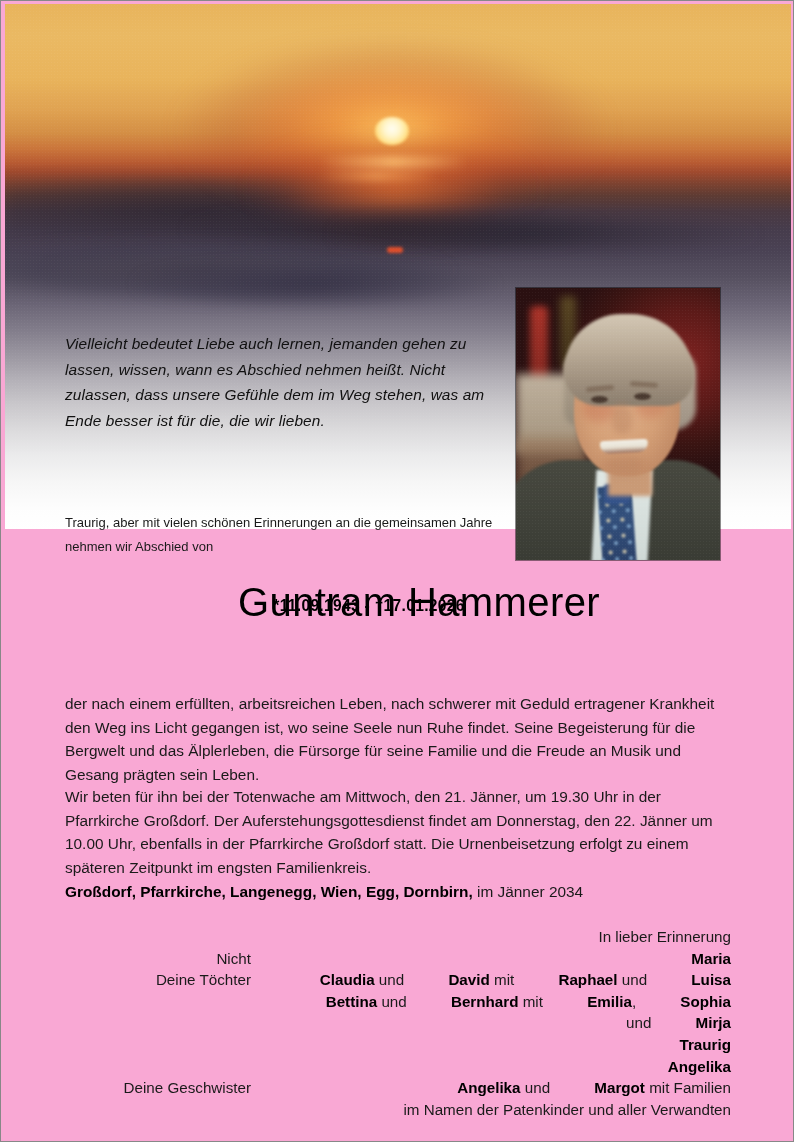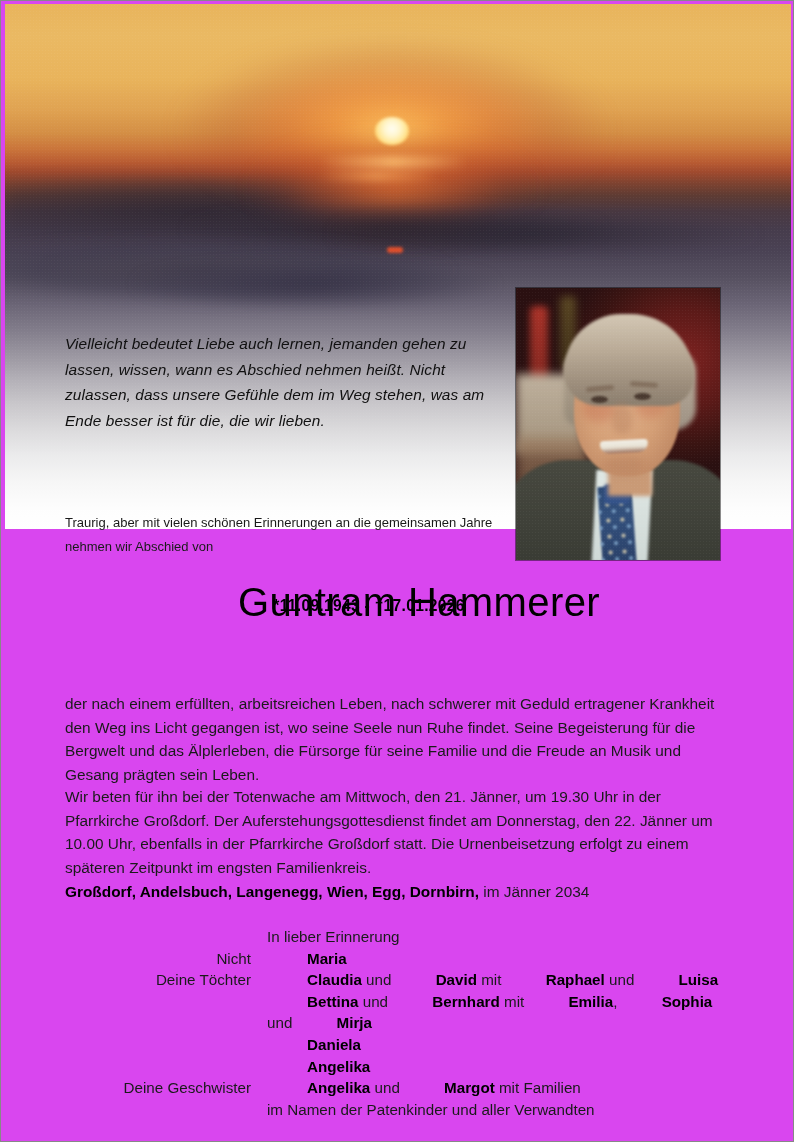--- a/index.html
+++ b/index.html
@@ -9,21 +9,21 @@
   }
   body {
     font-family: "Liberation Sans", sans-serif;
     -webkit-font-smoothing: antialiased;
   }
 
   #page {
     position: relative;
     width: 794px;
     height: 1142px;
-    background: #d946ef;
+    background: #f9a8d4;
     box-sizing: border-box;
     border: 1px solid #888888;
     overflow: hidden;
   }
 
   
   .sunset-photo {
     position: absolute;
     left: 4px;
     top: 3px;
@@ -405,20 +405,21 @@
     left: 64px; top: 925px;
     width: 666px;
     font-size: 15.2px;
     border-collapse: collapse;
   }
   .family td {
     padding: 0;
     line-height: 21.6px;
     vertical-align: top;
     color: #1a1a1a;
+    text-align: right;
   }
   .fam-label {
     width: 186px;
     text-align: right;
     padding-right: 16px !important;
     white-space: nowrap;
   }
   .fam-names b { font-weight: bold; color: #000; margin-left: 40px; }
 </style>
 </head>
@@ -474,21 +475,21 @@
   <div class="quote">Vielleicht bedeutet Liebe auch lernen, jemanden gehen zu lassen, wissen, wann es Abschied nehmen heißt. Nicht zulassen, dass unsere Gefühle dem im Weg stehen, was am Ende besser ist für die, die wir lieben.</div>
 
   <div class="intro">Traurig, aber mit vielen schönen Erinnerungen an die gemeinsamen Jahre nehmen wir Abschied von</div>
 
   <div class="deceased-name">Guntram Hammerer</div>
   <div class="deceased-dates">*11.09.1943 - †17.01.2026</div>
 
   <div class="para" id="para-1">der nach einem erfüllten, arbeitsreichen Leben, nach schwerer mit Geduld ertragener Krankheit den Weg ins Licht gegangen ist, wo seine Seele nun Ruhe findet. Seine Begeisterung für die Bergwelt und das Älplerleben, die Fürsorge für seine Familie und die Freude an Musik und Gesang prägten sein Leben.</div>
   <div class="para" id="para-2">Wir beten für ihn bei der Totenwache am Mittwoch, den 21. Jänner, um 19.30 Uhr in der Pfarrkirche Großdorf. Der Auferstehungsgottesdienst findet am Donnerstag, den 22. Jänner um 10.00 Uhr, ebenfalls in der Pfarrkirche Großdorf statt. Die Urnenbeisetzung erfolgt zu einem späteren Zeitpunkt im engsten Familienkreis.</div>
 
-  <div class="places-line"><b>Großdorf, Andelsbuch, Langenegg, Wien, Egg, Dornbirn,</b><span> im Jänner 2034</span></div>
+  <div class="places-line"><b>Großdorf, Pfarrkirche, Langenegg, Wien, Egg, Dornbirn,</b><span> im Jänner 2034</span></div>
 
   <table class="family">
     <tbody id="family-body">
         <tr>
           <td class="fam-label"></td>
           <td class="fam-names">In lieber Erinnerung</td>
         </tr>
         <tr>
           <td class="fam-label">Nicht</td>
           <td class="fam-names"><b>Maria</b></td>
@@ -496,21 +497,21 @@
         <tr>
           <td class="fam-label">Deine Töchter</td>
           <td class="fam-names"><b>Claudia</b> und <b>David</b> mit <b>Raphael</b> und <b>Luisa</b></td>
         </tr>
         <tr>
           <td class="fam-label"></td>
           <td class="fam-names"><b>Bettina</b> und <b>Bernhard</b> mit <b>Emilia</b>, <b>Sophia</b> und <b>Mirja</b></td>
         </tr>
         <tr>
           <td class="fam-label"></td>
-          <td class="fam-names"><b>Daniela</b></td>
+          <td class="fam-names"><b>Traurig</b></td>
         </tr>
         <tr>
           <td class="fam-label"></td>
           <td class="fam-names"><b>Angelika</b></td>
         </tr>
         <tr>
           <td class="fam-label">Deine Geschwister</td>
           <td class="fam-names"><b>Angelika</b> und <b>Margot</b> mit Familien</td>
         </tr>
         <tr>

